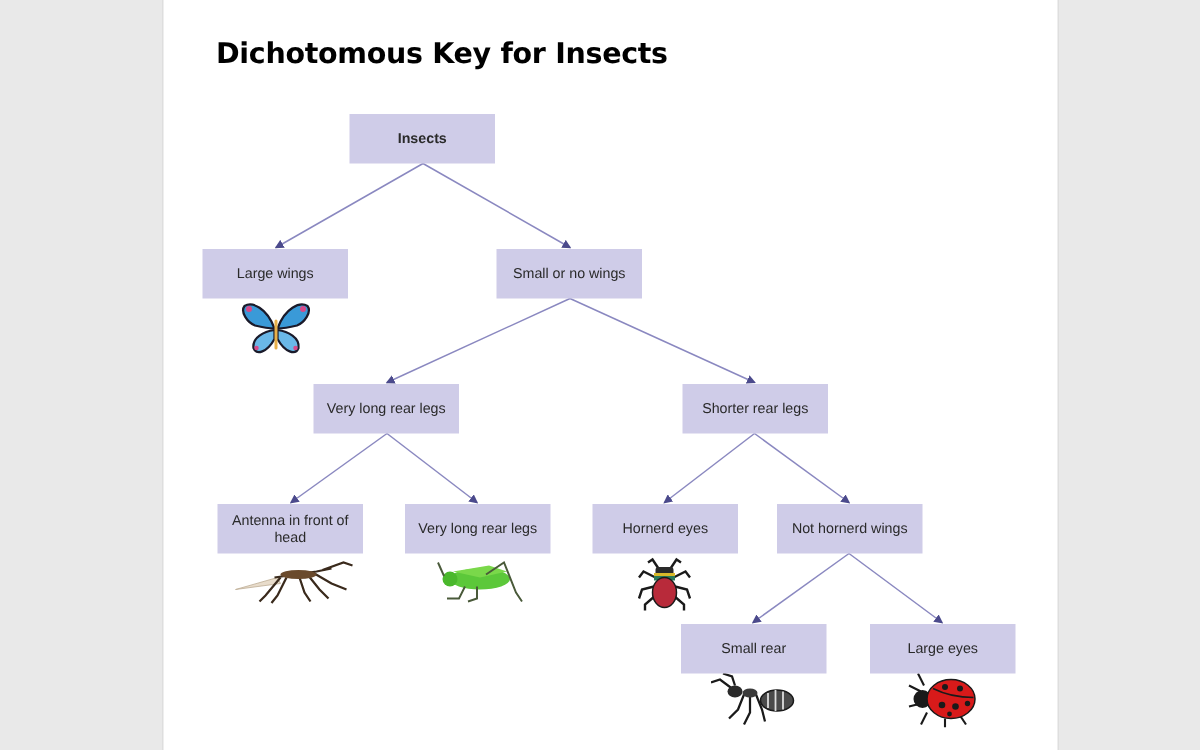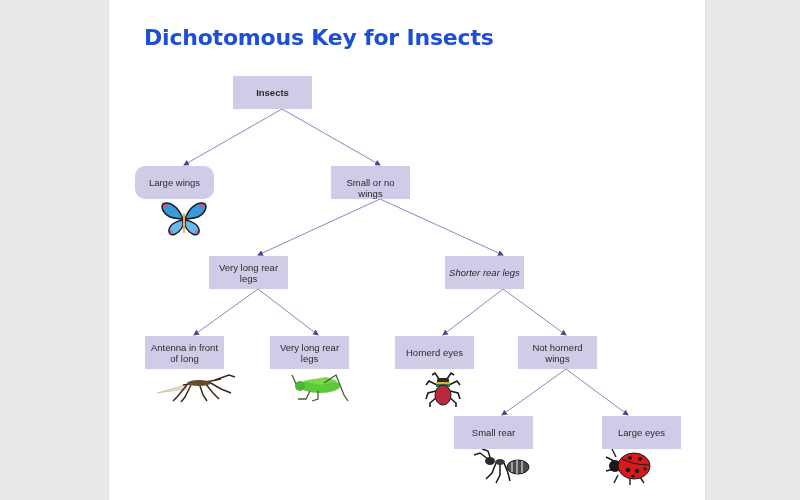--- a/index.html
+++ b/index.html
@@ -9,26 +9,26 @@
       font-family: "Liberation Sans", "DejaVu Sans", sans-serif;
       position: relative;
     }
     .page {
       position: absolute; left: 108px; top: 0; width: 596px; height: 500px;
       background: #ffffff;
       border-left: 1px solid #dedede; border-right: 1px solid #dedede;
     }
     .title {
       position: absolute; left: 144px; top: 25px;
-      font-size: 22px; font-weight: bold; color: #1d4ed8;
+      font-size: 19px; font-weight: bold; color: #000000;
       font-family: "DejaVu Sans", "Liberation Sans", sans-serif;
       letter-spacing: -0.2px;
     }
     .node {
-      position: absolute; width: 79px; height: 33px;
+      position: absolute; width: 97px; height: 33px;
       background: #cfcce8;
       display: flex; align-items: center; justify-content: center;
       text-align: center;
       font-size: 9.5px; color: #2a2a2a; line-height: 11px;
       box-sizing: border-box; padding: 0 4px;
     }
     .node.root { font-weight: bold; }
     svg.edges { position: absolute; left: 0; top: 0; width: 800px; height: 500px; pointer-events: none; }
     .pic { position: absolute; }
   </style>
@@ -55,48 +55,48 @@
     <line x1="503" y1="289" x2="443" y2="335"></line>
     <line x1="503" y1="289" x2="566" y2="335"></line>
     <line x1="566" y1="369" x2="502" y2="415"></line>
     <line x1="566" y1="369" x2="628" y2="415"></line>
   </g>
 </svg>
 
 <div class="node root" style="left:233px; top:76px;">
     <span>Insects</span>
   </div>
-<div class="node" style="left:135px; top:166px;border-radius:10px;">
+<div class="node" style="left:135px; top:166px;">
     <span>Large wings</span>
   </div>
-<div class="node" style="left:331px; top:166px;align-items:flex-end;">
+<div class="node" style="left:331px; top:166px;">
     <span>Small or no wings</span>
   </div>
 <div class="node" style="left:209px; top:256px;">
     <span>Very long rear legs</span>
   </div>
-<div class="node" style="left:445px; top:256px;font-style:italic;">
+<div class="node" style="left:455px; top:256px;">
     <span>Shorter rear legs</span>
   </div>
 <div class="node" style="left:145px; top:336px;">
-    <span>Antenna in front of long</span>
+    <span>Antenna in front of head</span>
   </div>
 <div class="node" style="left:270px; top:336px;">
     <span>Very long rear legs</span>
   </div>
 <div class="node" style="left:395px; top:336px;">
     <span>Hornerd eyes</span>
   </div>
 <div class="node" style="left:518px; top:336px;">
     <span>Not hornerd wings</span>
   </div>
 <div class="node" style="left:454px; top:416px;">
     <span>Small rear</span>
   </div>
-<div class="node" style="left:580px; top:416px;margin-left:22px;">
+<div class="node" style="left:580px; top:416px;">
     <span>Large eyes</span>
   </div>
 
 <svg class="pic" style="left:160px; top:201px;" width="48" height="38" viewBox="0 0 48 38">
   <path d="M23,18 C18,4 8,0 3,3 C0,7 5,14 10,16 C14,17 20,18 23,18Z" fill="#3a9ad8" stroke="#1a1a2a" stroke-width="1.5"></path>
   <path d="M25,18 C30,4 40,0 45,3 C48,7 43,14 38,16 C34,17 28,18 25,18Z" fill="#3a9ad8" stroke="#1a1a2a" stroke-width="1.5"></path>
   <path d="M23,19 C16,20 8,24 9,31 C11,36 18,34 23,25Z" fill="#6ab8e8" stroke="#1a1a2a" stroke-width="1.5"></path>
   <path d="M25,19 C32,20 40,24 39,31 C37,36 30,34 25,25Z" fill="#6ab8e8" stroke="#1a1a2a" stroke-width="1.5"></path>
   <circle cx="6" cy="5" r="2" fill="#d84a8a"></circle>
     <circle cx="42" cy="5" r="2" fill="#d84a8a"></circle>

